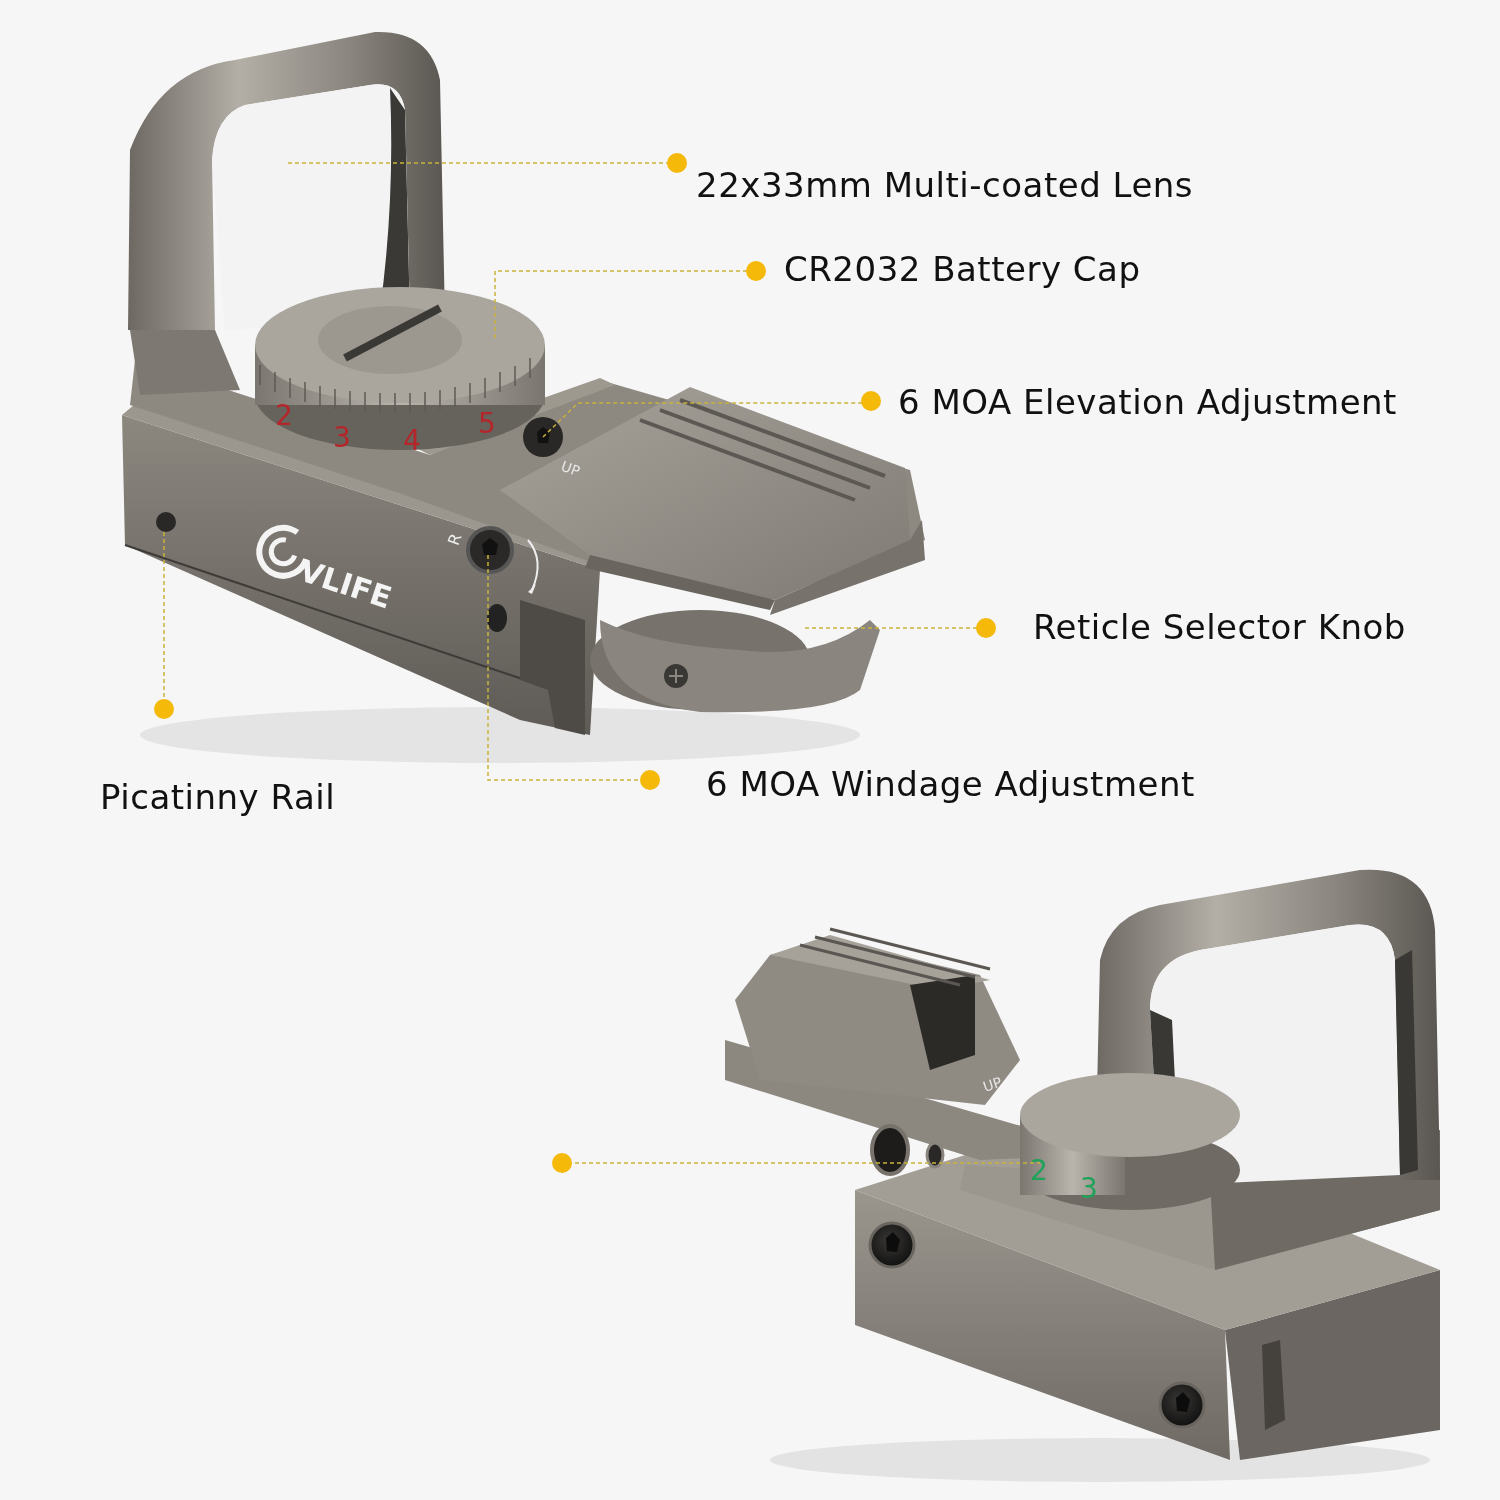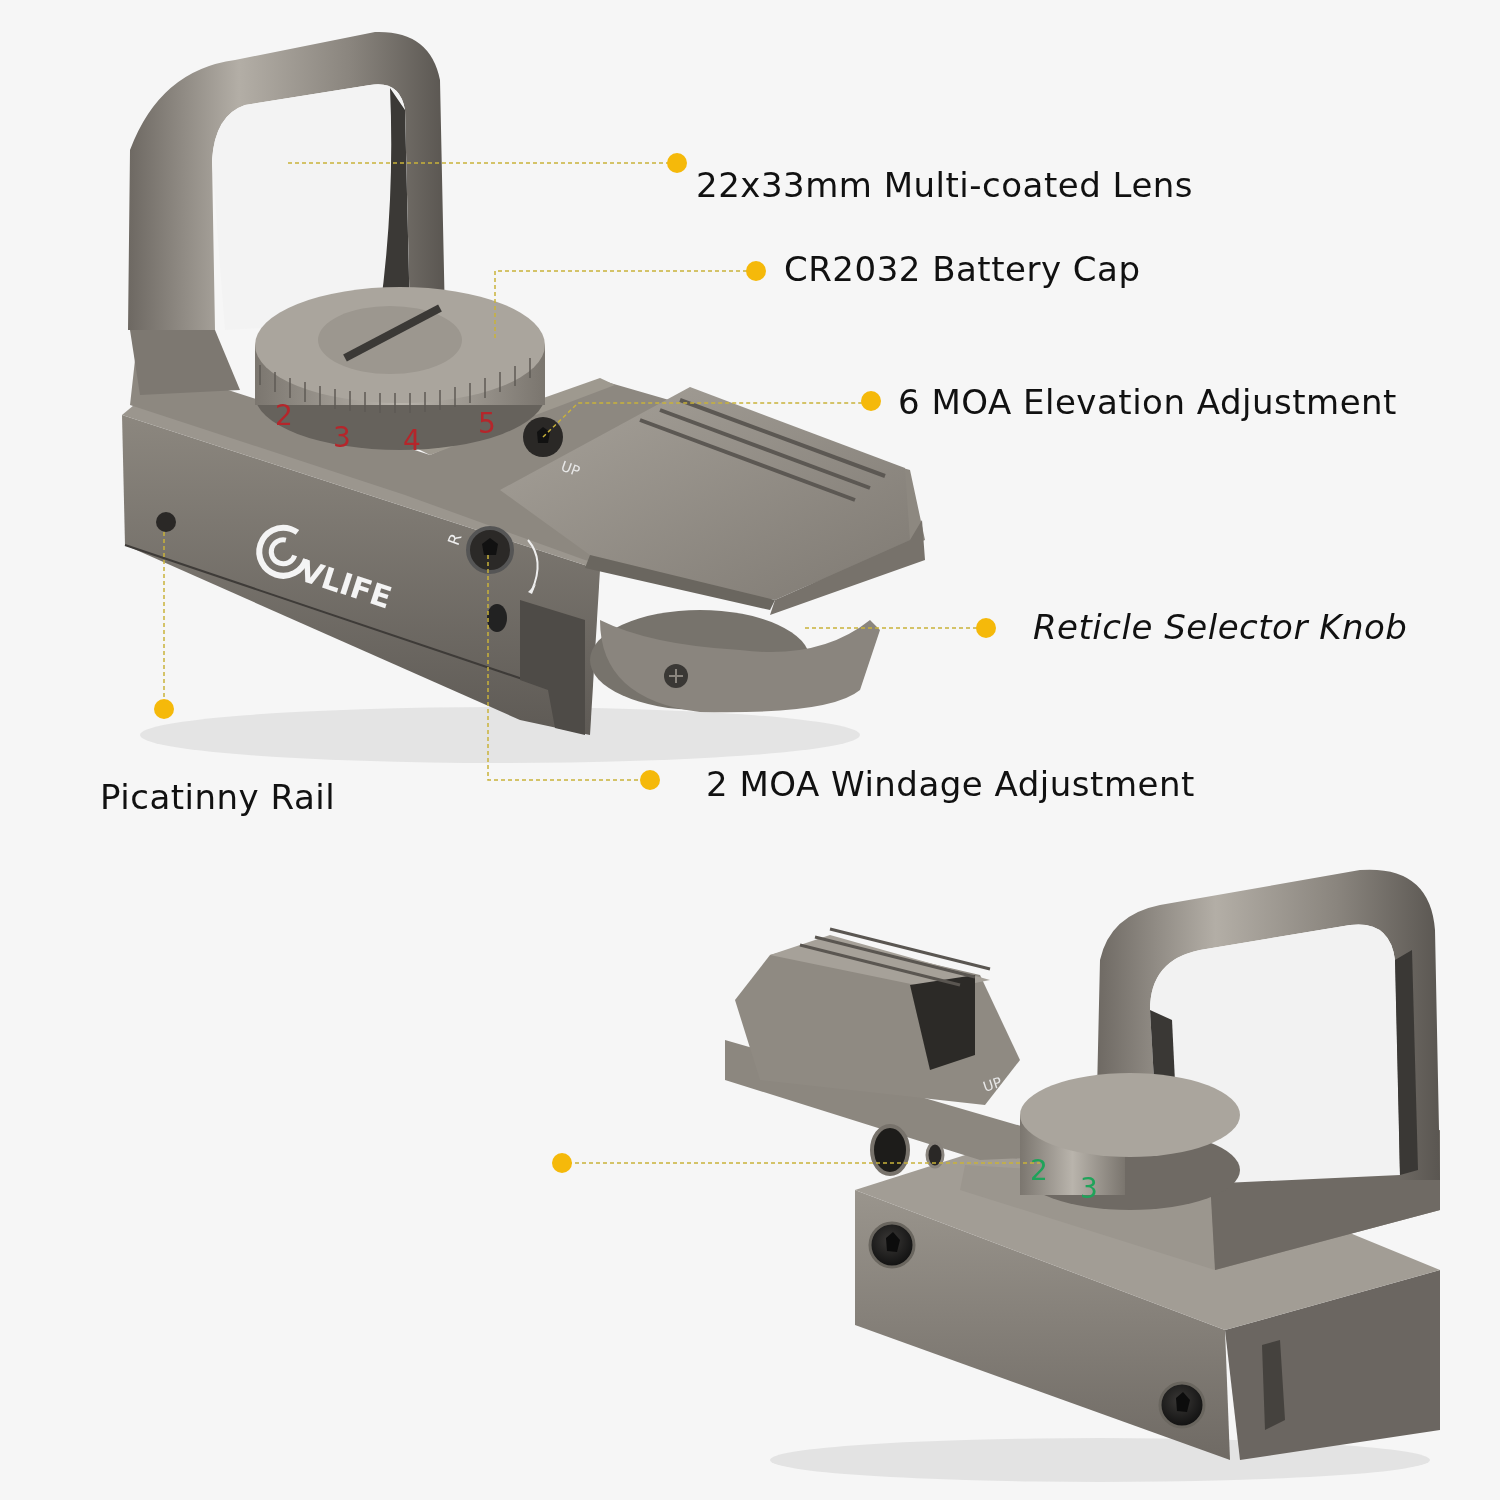--- a/index.html
+++ b/index.html
@@ -201,22 +201,22 @@
     <g transform="rotate(18 60 60)">
       <circle cx="30" cy="38" r="24" fill="none" stroke="#f4f4f4" stroke-width="6" stroke-dasharray="120 40"></circle>
       <circle cx="30" cy="38" r="12" fill="none" stroke="#f4f4f4" stroke-width="5" stroke-dasharray="55 25"></circle>
       <text x="52" y="60" font-family="DejaVu Sans, sans-serif" font-weight="bold" font-size="30" fill="#f4f4f4">VLIFE</text>
     </g>
   </svg>
 
   <div class="label" style="left:696px; top:130px;margin-top:32px;">22x33mm Multi-coated Lens</div>
   <div class="label" style="left:784px; top:246px;">CR2032 Battery Cap</div>
   <div class="label" style="left:898px; top:379px;">6 MOA Elevation Adjustment</div>
-  <div class="label" style="left:1033px; top:604px;font-style:italic;">Reticle Selector Knob</div>
-  <div class="label" style="left:706px; top:761px;">2 MOA Windage Adjustment</div>
+  <div class="label" style="left:1033px; top:604px;">Reticle Selector Knob</div>
+  <div class="label" style="left:706px; top:761px;">6 MOA Windage Adjustment</div>
 
   <div class="label center" style="left:100px; top:774px; width:260px;">
     <div>Picatinny Rail</div>
   </div>
 
   <div class="label right" style="left:190px; top:1122px; width:320px;">
   </div>
 
 </div>
 

